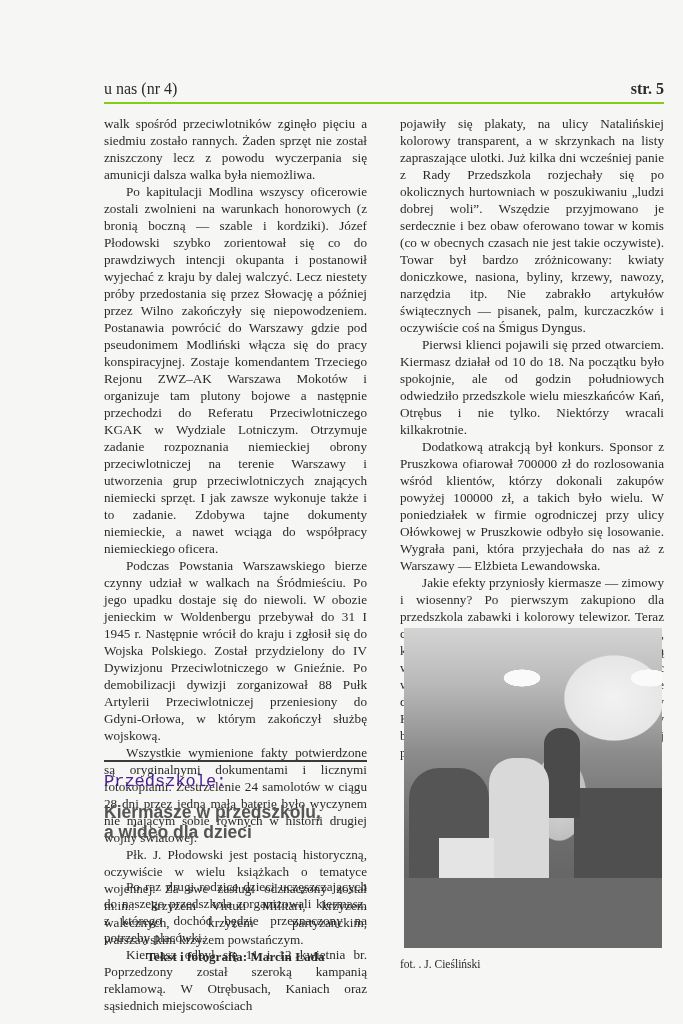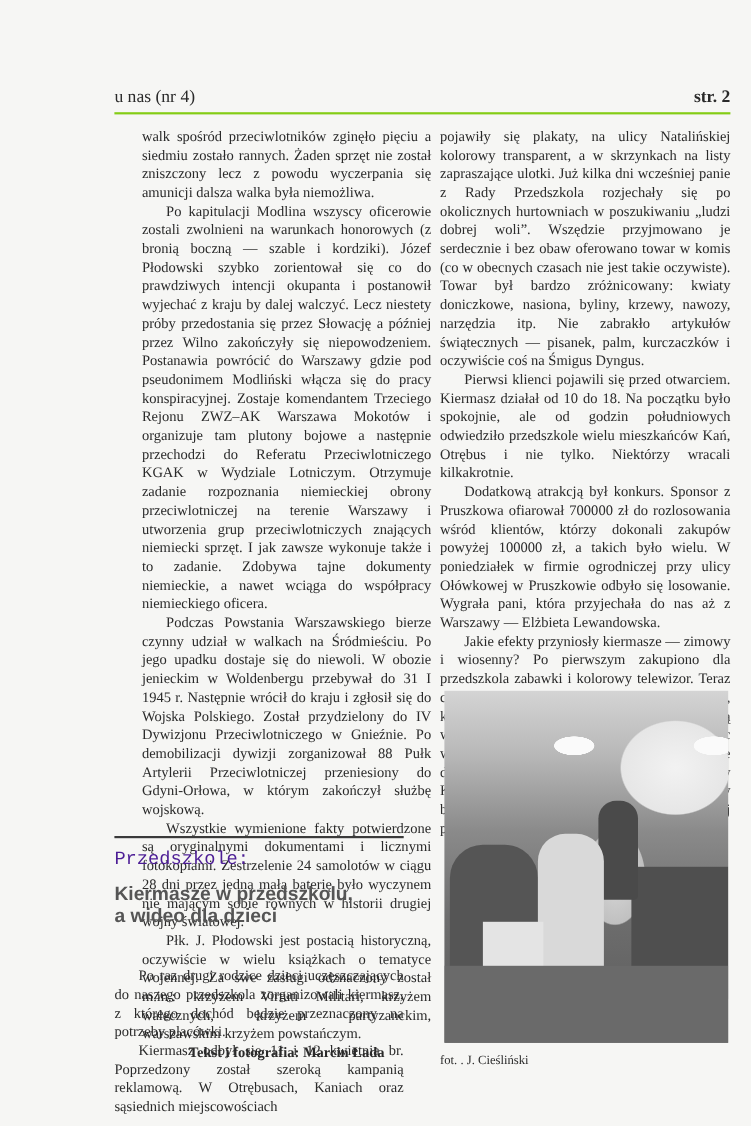--- a/index.html
+++ b/index.html
@@ -13,21 +13,21 @@
   .header {
     position:absolute; left:104px; top:80px; width:560px;
     height:22px;
     border-bottom:2px solid #84cc16;
   }
   .header .left { position:absolute; left:0; top:0; font-size:16px; }
   .header .right { position:absolute; right:0; top:0; font-size:16px; font-weight:bold; }
   .col { position:absolute; font-size:13.2px; line-height:17px; text-align:justify; }
   .col p { margin:0; }
   .col p.ind { text-indent:22px; }
-  .colL { left:104px; top:115px; width:263px;margin-left:25px; }
+  .colL { left:104px; top:115px; width:263px; }
   .colR { left:400px; top:115px; width:264px; }
   .sig { text-align:center; font-weight:bold; }
   .rule {
     position:absolute; left:104px; top:760px; width:263px; height:2px; background:#3a3a3a;
   }
   .kicker {
     position:absolute; left:104px; top:772px;
     font-family:Liberation Mono, monospace; font-size:17px; color:#4c1d95;
   }
   .headline {
@@ -54,21 +54,21 @@
   .caption {
     position:absolute; left:400px; top:958px; width:262px; text-align:left;
     font-size:11.5px;
   }
 </style>
 </head>
 <body>
 
 <div class="header">
   <span class="left">u nas (nr 4)</span>
-  <span class="right">str. 2</span>
+  <span class="right">str. 5</span>
 </div>
 
 <div class="col colL">
   <p>walk spośród przeciwlotników zginęło pięciu a siedmiu zostało rannych. Żaden sprzęt nie został zniszczony lecz z powodu wyczerpania się amunicji dalsza walka była niemożliwa.</p>
   <p class="ind">Po kapitulacji Modlina wszyscy oficerowie zostali zwolnieni na warunkach honorowych (z bronią boczną — szable i kordziki). Józef Płodowski szybko zorientował się co do prawdziwych intencji okupanta i postanowił wyjechać z kraju by dalej walczyć. Lecz niestety próby przedostania się przez Słowację a później przez Wilno zakończyły się niepowodzeniem. Postanawia powrócić do Warszawy gdzie pod pseudonimem Modliński włącza się do pracy konspiracyjnej. Zostaje komendantem Trzeciego Rejonu ZWZ–AK Warszawa Mokotów i organizuje tam plutony bojowe a następnie przechodzi do Referatu Przeciwlotniczego KGAK w Wydziale Lotniczym. Otrzymuje zadanie rozpoznania niemieckiej obrony przeciwlotniczej na terenie Warszawy i utworzenia grup przeciwlotniczych znających niemiecki sprzęt. I jak zawsze wykonuje także i to zadanie. Zdobywa tajne dokumenty niemieckie, a nawet wciąga do współpracy niemieckiego oficera.</p>
   <p class="ind">Podczas Powstania Warszawskiego bierze czynny udział w walkach na Śródmieściu. Po jego upadku dostaje się do niewoli. W obozie jenieckim w Woldenbergu przebywał do 31 I 1945 r. Następnie wrócił do kraju i zgłosił się do Wojska Polskiego. Został przydzielony do IV Dywizjonu Przeciwlotniczego w Gnieźnie. Po demobilizacji dywizji zorganizował 88 Pułk Artylerii Przeciwlotniczej przeniesiony do Gdyni-Orłowa, w którym zakończył służbę wojskową.</p>
   <p class="ind">Wszystkie wymienione fakty potwierdzone są oryginalnymi dokumentami i licznymi fotokopiami. Zestrzelenie 24 samolotów w ciągu 28 dni przez jedną małą baterię było wyczynem nie mającym sobie równych w historii drugiej wojny światowej.</p>
   <p class="ind">Płk. J. Płodowski jest postacią historyczną, oczywiście w wielu książkach o tematyce wojennej. Za swe zasługi odznaczony został m.in.: krzyżem Virtuti Militari, krzyżem walecznych, krzyżem partyzanckim, warszawskim krzyżem powstańczym.</p>
   <p class="sig">Tekst i fotografia: Marcin Łada</p>
 </div>

